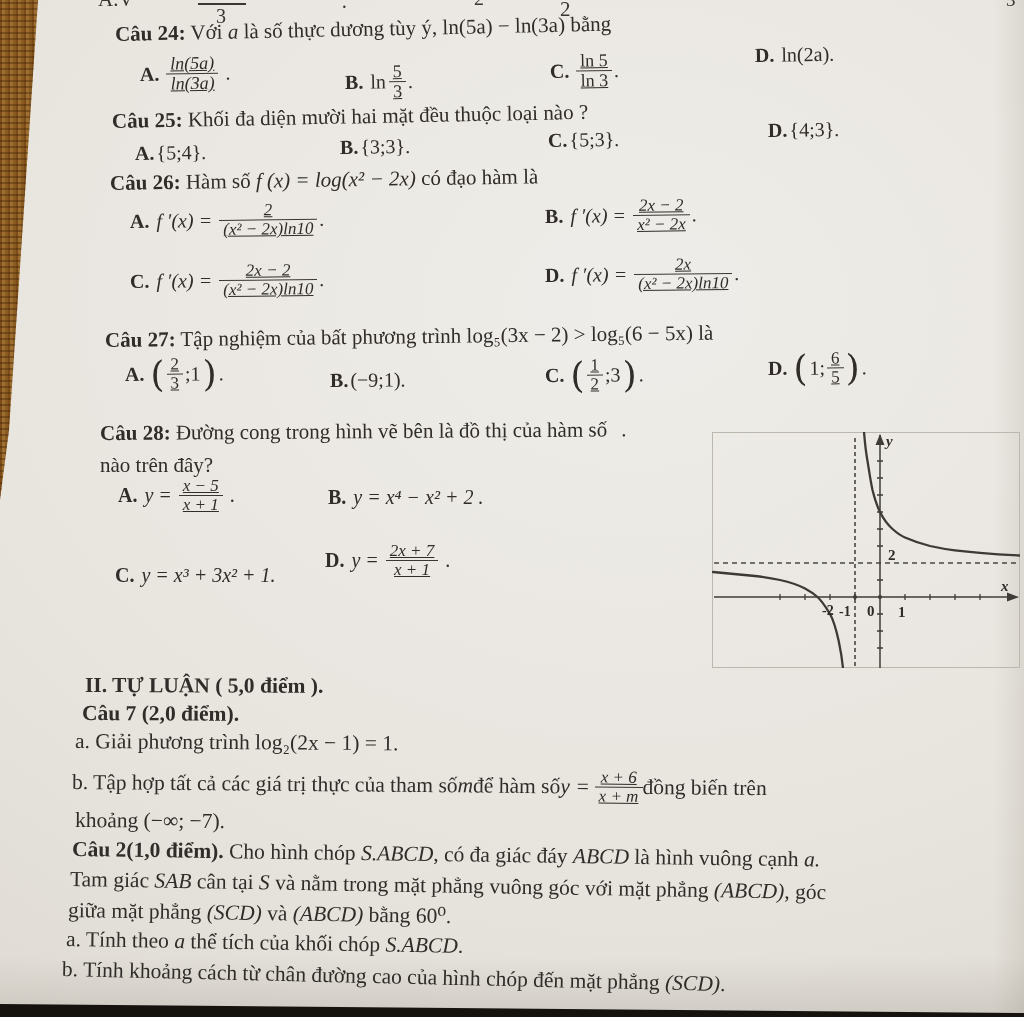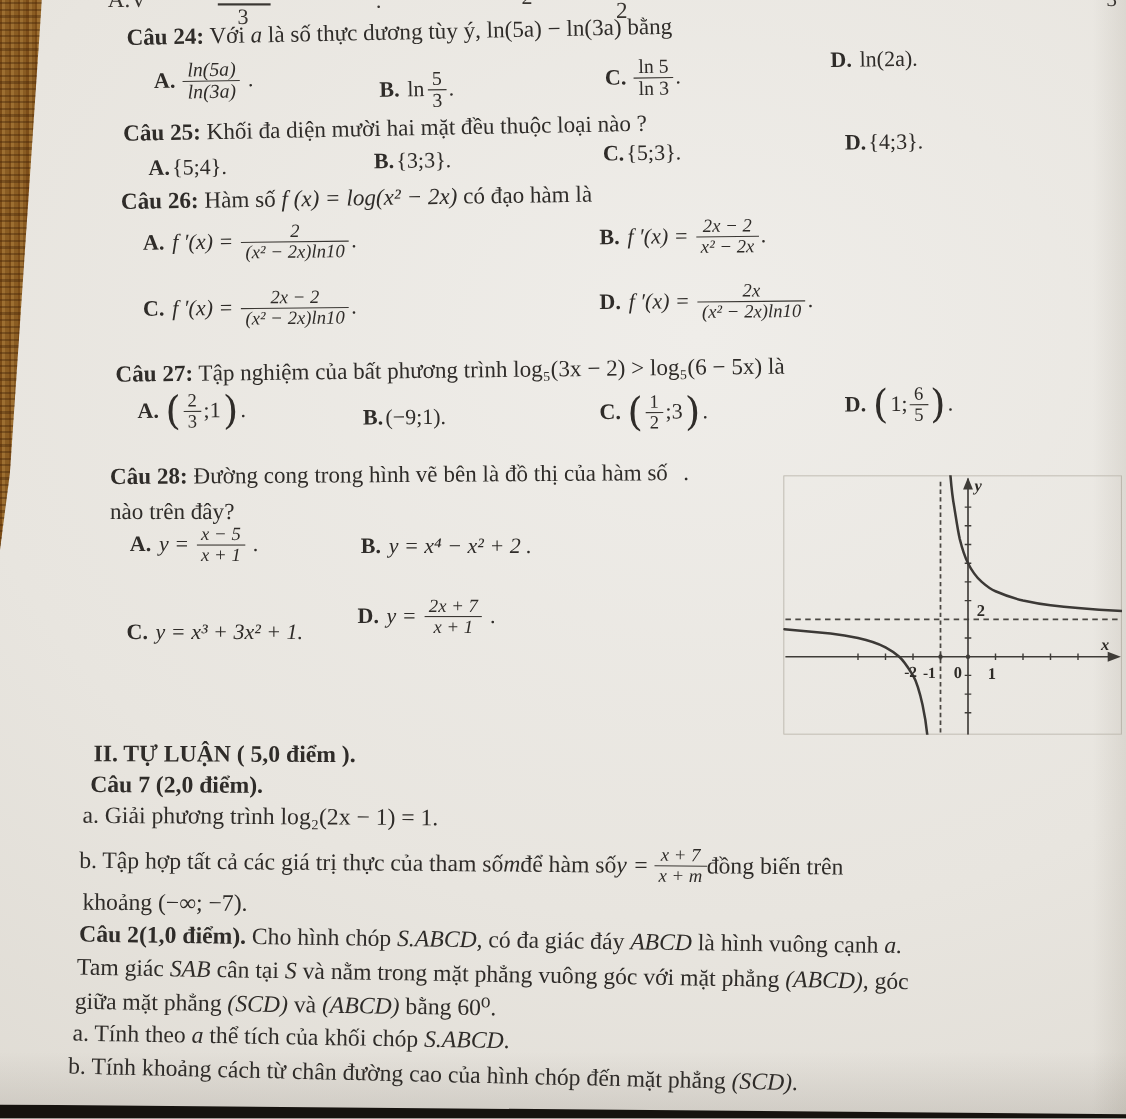--- a/index.html
+++ b/index.html
@@ -23,21 +23,21 @@
     clip-path:polygon(0 0, 38px 0, 9px 430px, 0 500px);
   }
   .strip{
     position:absolute;left:0;bottom:0;width:1024px;height:15px;background:#16130f;
     clip-path:polygon(0 2px, 1024px 11px, 1024px 15px, 0 15px);
   }
   .ln{position:absolute;white-space:nowrap;font-size:21px;line-height:1.22;transform-origin:left center;}
   .opt{position:absolute;white-space:nowrap;display:flex;align-items:center;gap:7px;font-size:20px;transform-origin:left center;}
   .b{font-weight:bold;}
   .fm{font-style:italic;}
-  .fr{display:inline-block;text-align:center;vertical-align:middle;line-height:1.08;}
+  .fr{display:inline-block;text-align:center;vertical-align:middle;line-height:1.08;text-decoration:underline;}
   .fr .n{display:block;padding:0 4px;}
   .fr .d{display:block;border-top:1.5px solid #3a3733;padding:0 4px;}
   .sm .n,.sm .d{font-size:18px;}
   .xs .n,.xs .d{font-size:17px;}
   .bp{font-family:"DejaVu Serif",serif;font-size:36px;font-weight:400;line-height:.6;vertical-align:middle;}
   .frag{position:absolute;white-space:nowrap;color:#393531;}
   .graph{position:absolute;left:712px;top:432px;}
   svg text{font-family:"Liberation Serif","DejaVu Serif",serif;fill:#2e2b27;}
 </style>
 </head>
@@ -259,21 +259,21 @@
 </div>
 <div class="ln" style="left:75px;top:728px;font-size:21.5px;transform:rotate(.4deg)">
   <span>a. Giải phương trình </span><span>log₂(2x − 1) = 1.</span>
 </div>
 <div class="opt" style="left:72px;top:764px;font-size:21.5px;gap:0;transform:rotate(.5deg)">
   <span>b. Tập hợp tất cả các giá trị thực của tham số </span>
     <span class="fm">m</span>
     <span> để hàm số </span>
     <span class="fm" style="margin-right:5px">y =</span>
     <span class="fr xs fm">
-      <span class="n">x + 7</span>
+      <span class="n">x + 6</span>
       <span class="d">x + m</span>
     </span>
     <span> đồng biến trên</span>
 </div>
 <div class="ln" style="left:75px;top:807px;font-size:21.5px;transform:rotate(.4deg)">
   <span>khoảng (−∞; −7).</span>
 </div>
 <div class="ln" style="left:72px;top:836px;font-size:21.5px;transform:rotate(.8deg)">
   <span class="b">Câu 2(1,0 điểm).</span><span> Cho hình chóp </span><span class="fm">S.ABCD</span><span>, có đa giác đáy </span><span class="fm">ABCD</span><span> là hình vuông cạnh </span><span class="fm">a.</span>
 </div>

